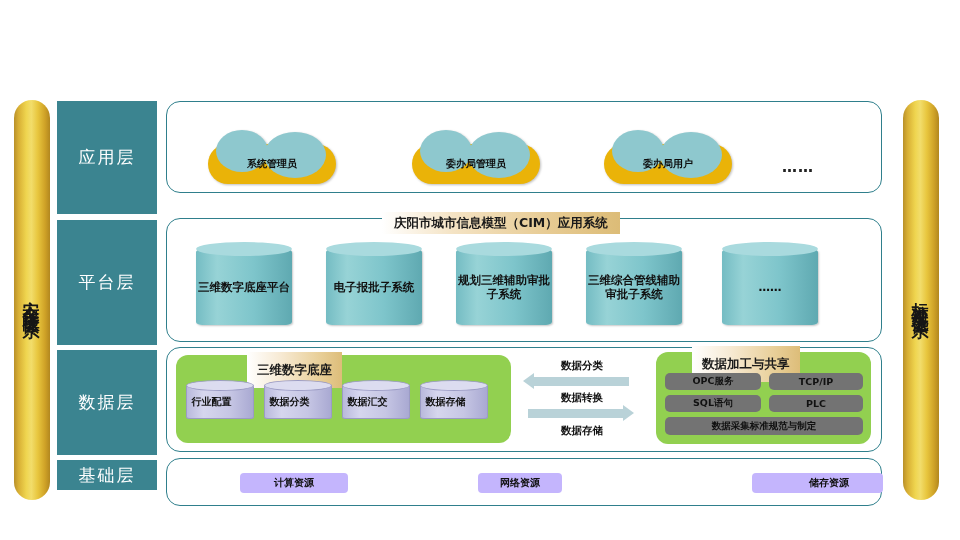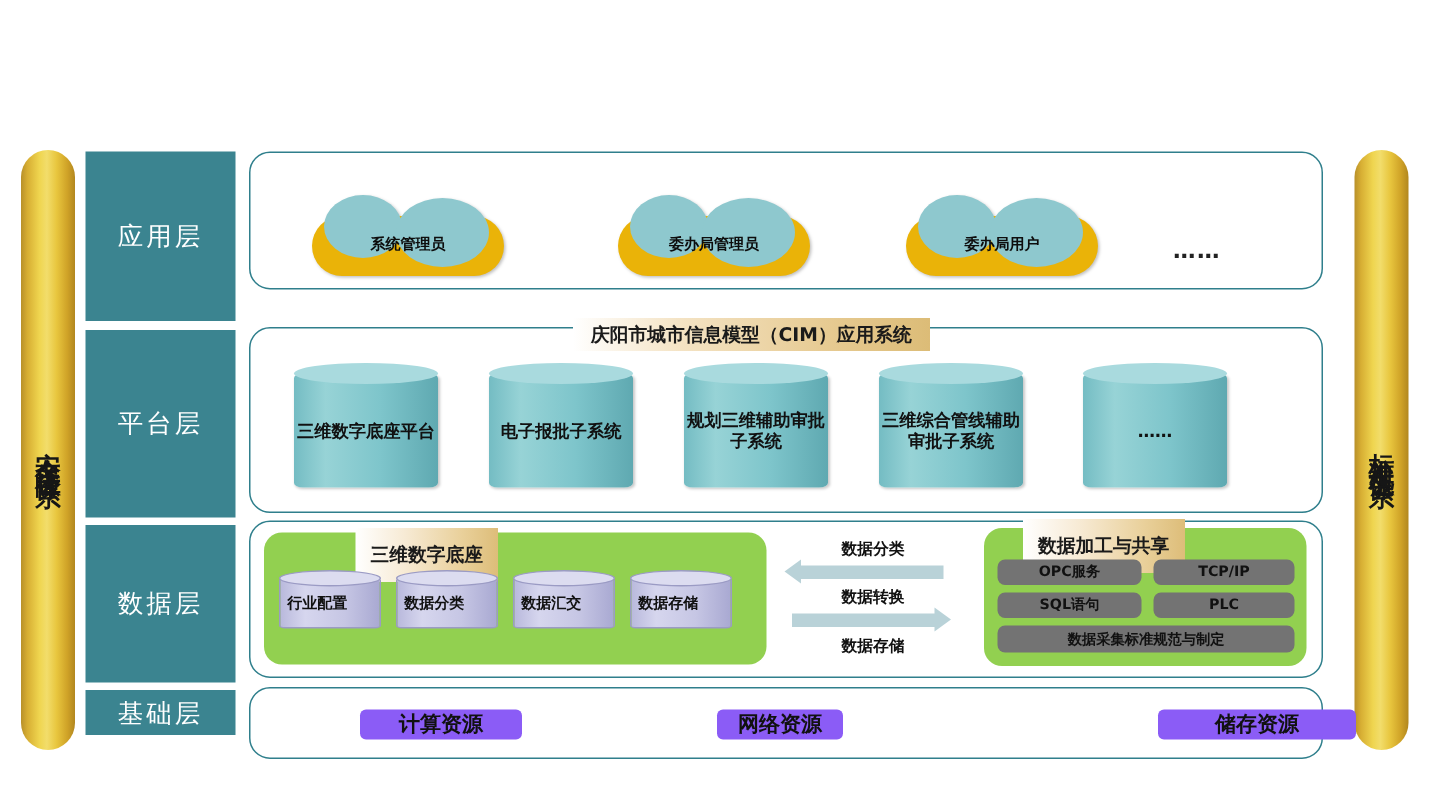--- a/index.html
+++ b/index.html
@@ -112,20 +112,21 @@
   }
   #green-left{left:176px;top:355px;width:335px;height:88px;}
   #green-right{left:656px;top:352px;width:215px;height:92px;}
 
   .sub-title{
     position:absolute;height:36px;padding:0 10px;
     display:flex;align-items:center;justify-content:center;
     background:linear-gradient(to right,#ffffff 0%,#f7ead4 35%,#e9d09a 75%,#ddbd79 100%);
     font-size:12.5px;font-weight:bold;color:#1a1a1a;white-space:nowrap;
     font-family:"DejaVu Sans",sans-serif;
+    margin-left:10px;
   }
   #title-base{left:237px;top:352px;}
   #title-share{left:682px;top:346px;text-align:center;}
 
   
   .pcyl{
     position:absolute;width:68px;height:34px;
     background:linear-gradient(to right,#b9b9dc 0%,#d6d6ee 25%,#c6c6e4 65%,#a9a9d2 100%);
     border:1px solid #9b9bc4;border-radius:4px/2px;box-sizing:border-box;
   }
@@ -178,28 +179,28 @@
     font-family:"DejaVu Sans",sans-serif;
   }
   #chip-1{left:665px;top:373px;width:96px;height:17px;}
   #chip-2{left:769px;top:373px;width:94px;height:17px;}
   #chip-3{left:665px;top:395px;width:96px;height:17px;}
   #chip-4{left:769px;top:395px;width:94px;height:17px;}
   #chip-5{left:665px;top:417px;width:198px;height:18px;}
 
   
   .infra-chip{
-    position:absolute;top:473px;height:20px;background:#8b5cf6;border-radius:4px;
-    display:flex;align-items:center;justify-content:center;
-    font-size:14px;font-weight:bold;color:#111;
+    position:absolute;top:473px;height:20px;background:#c4b5fd;border-radius:4px;
+    display:flex;align-items:center;justify-content:center;
+    font-size:10px;font-weight:bold;color:#111;
     font-family:Liberation Sans, sans-serif;
   }
   #infra-1{left:240px;width:108px;}
   #infra-2{left:478px;width:84px;}
-  #infra-3{left:772px;width:132px;}
+  #infra-3{left:752px;width:108px;padding-left:23px;}
 </style>
 </head>
 <body>
 
 <div class="stage">
 
   <div class="pillar" id="pillar-left">
     <div class="pillar-text">安全保障体系</div>
   </div>
 

